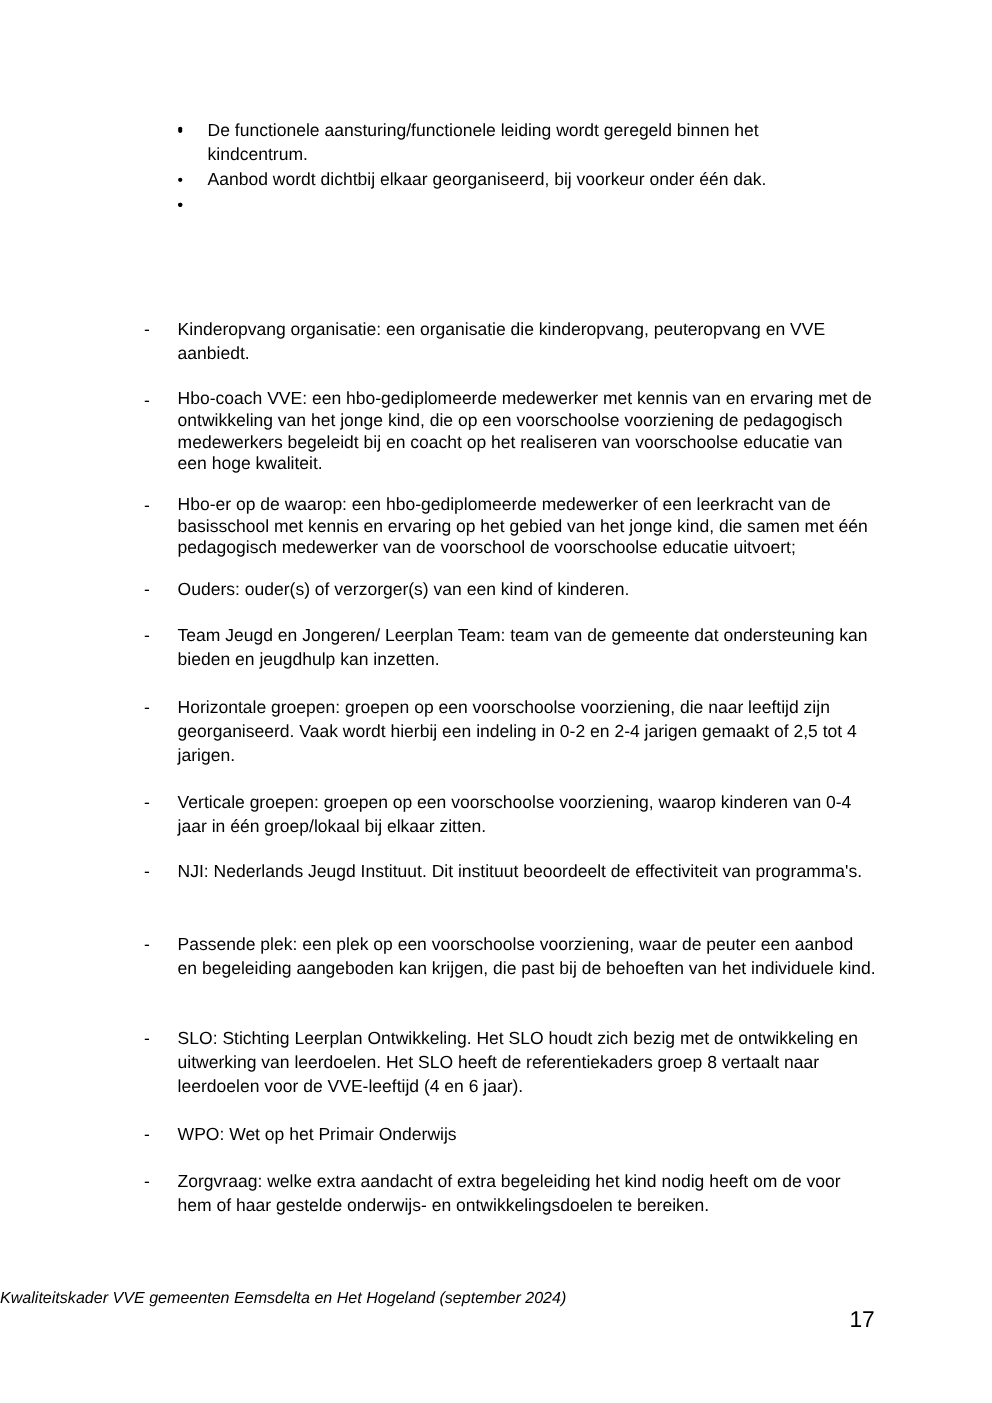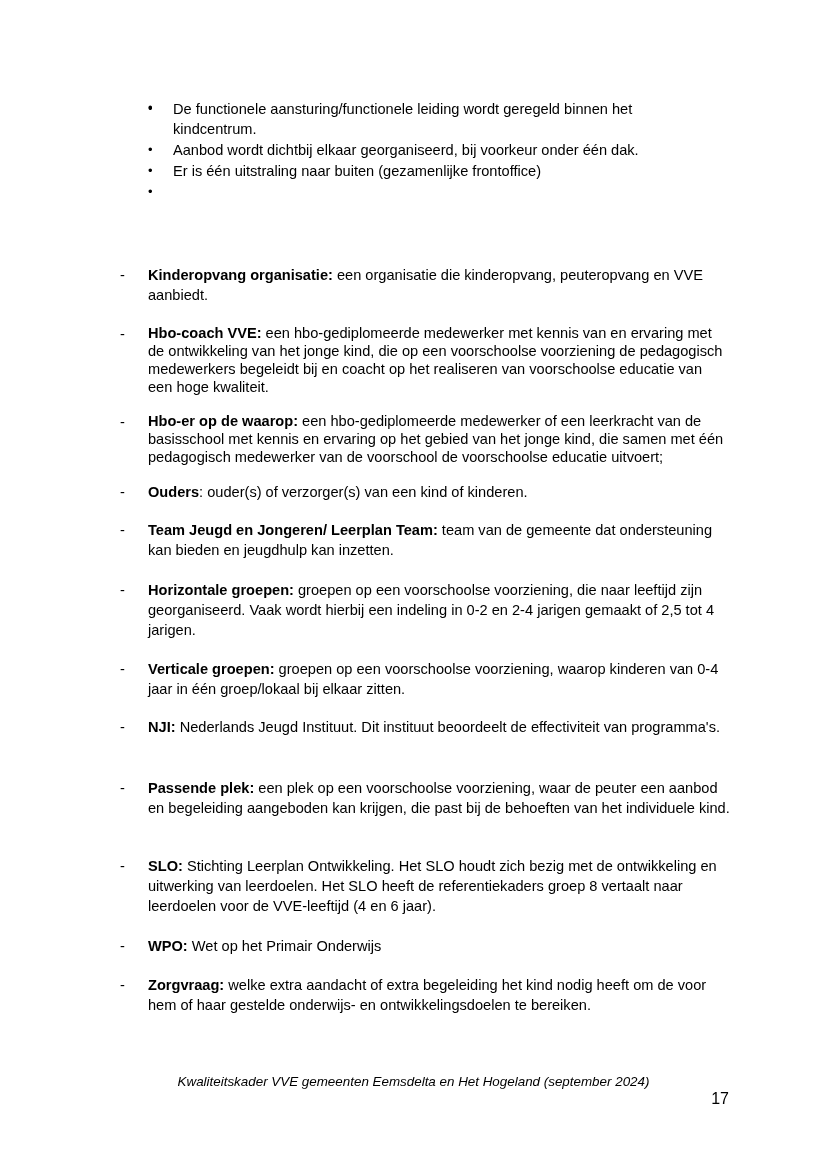--- a/index.html
+++ b/index.html
@@ -8,34 +8,34 @@
       font-family: "Liberation Sans", sans-serif; color: #000; font-size: 14.6px;
     }
     .page { position: absolute; left: 0; top: 0; width: 827px; height: 1169px; }
     .bullets { position: absolute; left: 148px; top: 98px; width: 560px; margin: 0; padding: 0; list-style: none; }
     .bullets li { position: relative; padding-left: 25px; line-height: 20px; margin-bottom: 1px; }
     .bullets li .dot { position: absolute; left: 0; top: 0; font-size: 13px; }
     .def { position: absolute; left: 120px; width: 610px; line-height: 20px; }
     .def .dash { position: absolute; left: 0; top: 0; width: 28px; }
     .def .body { margin-left: 28px; display: block; }
     .def.tight .body { line-height: 18px; }
-    .def b { font-weight: bold; }
-    .footer-title { position: absolute; left: 0; width: 827px; top: 1074px; text-align: center; font-style: italic; font-size: 13.4px; }
-    .page-number { position: absolute; right: 98px; top: 1090px; font-size: 16px; }
+    .def b { font-weight: normal; }
+    .footer-title { position: absolute; left: 0; width: 827px; top: 1074px; text-align: left; font-style: italic; font-size: 13.4px; }
+    .page-number { position: absolute; right: 98px; top: 1090px; font-size: 19px; }
   </style>
 </head>
 <body>
 
 <div class="page">
 
   <ul class="bullets">
     <li><span class="dot">•</span></li>
     <li><span class="dot">•</span><span>De functionele aansturing/functionele leiding wordt geregeld binnen het kindcentrum.</span></li>
     <li><span class="dot">•</span><span>Aanbod wordt dichtbij elkaar georganiseerd, bij voorkeur onder één dak.</span></li>
-    <li><span class="dot">•</span><span>Er is één uitstraling naar buiten (gezamenlijke frontoffice)</span></li>
+    <li><span class="dot">•</span></li>
     <li><span class="dot">•</span></li>
   </ul>
 
   <div class="def" style="top:265px">
     <span class="dash">-</span>
     <span class="body"><b>Kinderopvang organisatie:</b><span> een organisatie die kinderopvang, peuteropvang en VVE aanbiedt.</span></span>
   </div>
 
   <div class="def tight" style="top:324px">
     <span class="dash">-</span>

